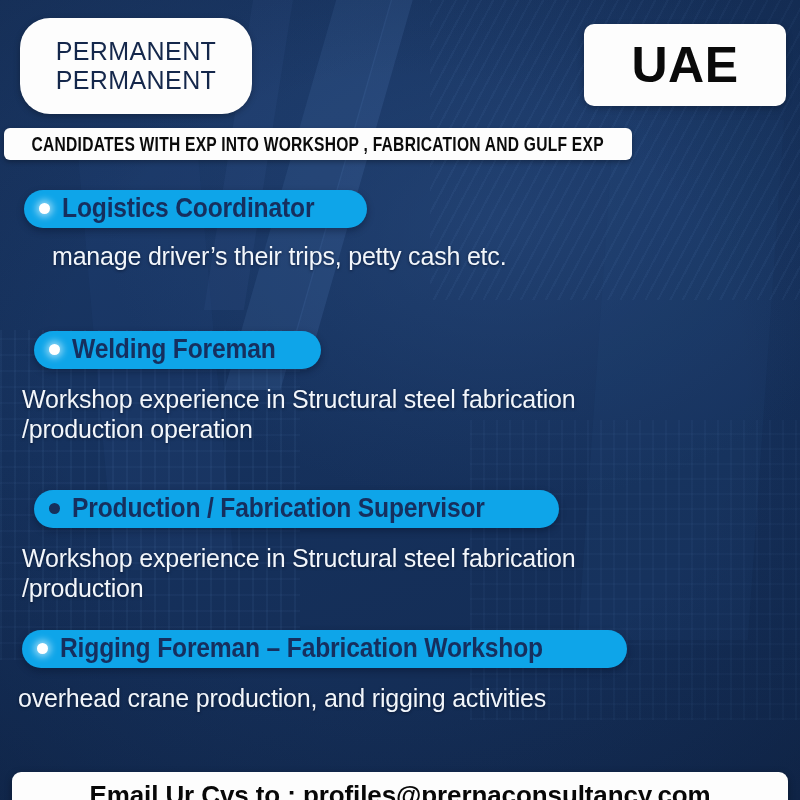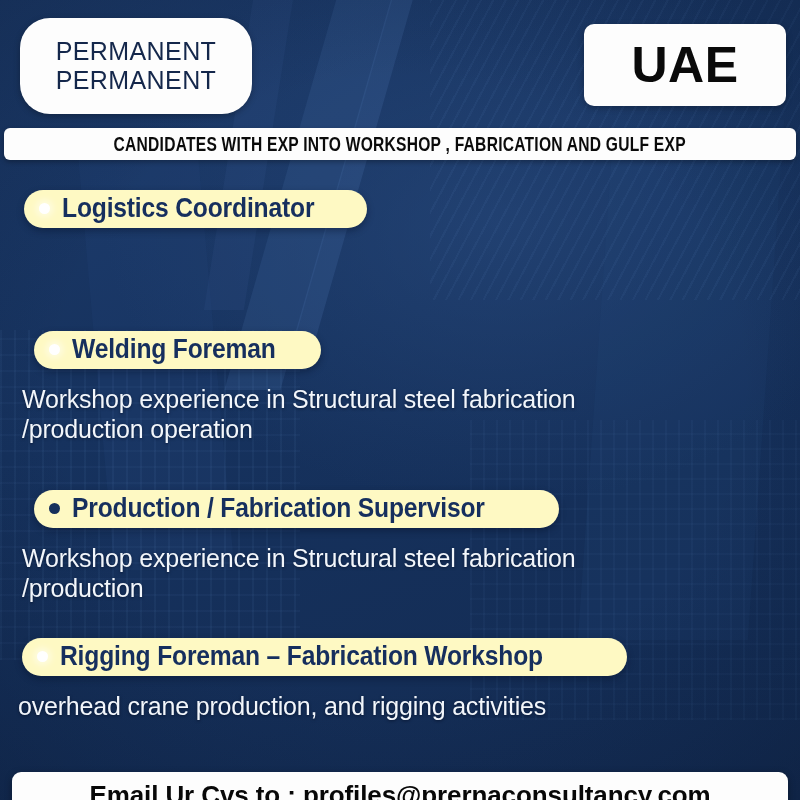--- a/index.html
+++ b/index.html
@@ -104,42 +104,42 @@
   .badge-country span {
     color: #0a0a0a;
     font-weight: bold;
     font-size: 50px;
     letter-spacing: .5px;
   }
 
   .headline-bar {
     position: absolute;
     left: 4px; top: 128px;
-    width: 792px; height: 32px;
+    width: 628px; height: 32px;
     background: #fdfdfd;
     border-radius: 6px;
     box-shadow: 0 2px 5px rgba(0,0,0,0.30);
     display: flex; align-items: center; justify-content: center;
   }
   .headline-bar span {
     color: #0b0b0b;
     font-weight: bold;
     font-size: 19.5px;
     transform: scaleX(0.80);
     transform-origin: center;
     white-space: nowrap;
     letter-spacing: .3px;
   }
 
   .job { position: absolute; left: 0; width: 800px; }
 
   .job-pill {
     display: inline-flex;
     align-items: center;
-    background: #fef9c3;
+    background: #0ea5e9;
     border-radius: 22px;
     box-shadow: 0 3px 7px rgba(4,16,38,0.40);
     padding: 5px 18px 7px 15px;
     height: 38px;
     box-sizing: border-box;
   }
   .job-bullet {
     width: 11px; height: 11px;
     border-radius: 50%;
     margin-right: 12px;
@@ -216,20 +216,23 @@
       <span>CANDIDATES WITH EXP INTO WORKSHOP , FABRICATION AND GULF EXP</span>
     </div>
 
     <div class="job" style="top:190px;">
       <div style="padding-left:24px;">
         <div class="job-pill">
           <span class="job-bullet bullet-light"></span>
           <span class="job-title">Logistics Coordinator</span>
         </div>
       </div>
+      <div style="padding-left:52px; padding-top:14px;">
+        <div class="job-desc">manage driver’s their trips, petty cash etc.</div>
+      </div>
     </div>
 
     <div class="job" style="top:331px;">
       <div style="padding-left:34px;">
         <div class="job-pill">
           <span class="job-bullet bullet-light"></span>
           <span class="job-title">Welding Foreman</span>
         </div>
       </div>
       <div style="padding-left:22px; padding-top:16px;">
@@ -244,21 +247,21 @@
           <span class="job-bullet bullet-dark"></span>
           <span class="job-title">Production / Fabrication Supervisor</span>
         </div>
       </div>
       <div style="padding-left:22px; padding-top:16px;">
         <div class="job-desc">Workshop experience in Structural steel fabrication</div>
         <div class="job-desc">/production</div>
       </div>
     </div>
 
-    <div class="job" style="top:630px;margin-top:8px;">
+    <div class="job" style="top:630px;">
       <div style="padding-left:22px;">
         <div class="job-pill">
           <span class="job-bullet bullet-light"></span>
           <span class="job-title">Rigging Foreman – Fabrication Workshop</span>
         </div>
       </div>
       <div style="padding-left:18px; padding-top:16px;">
         <div class="job-desc">overhead crane production, and rigging activities</div>
       </div>
     </div>

